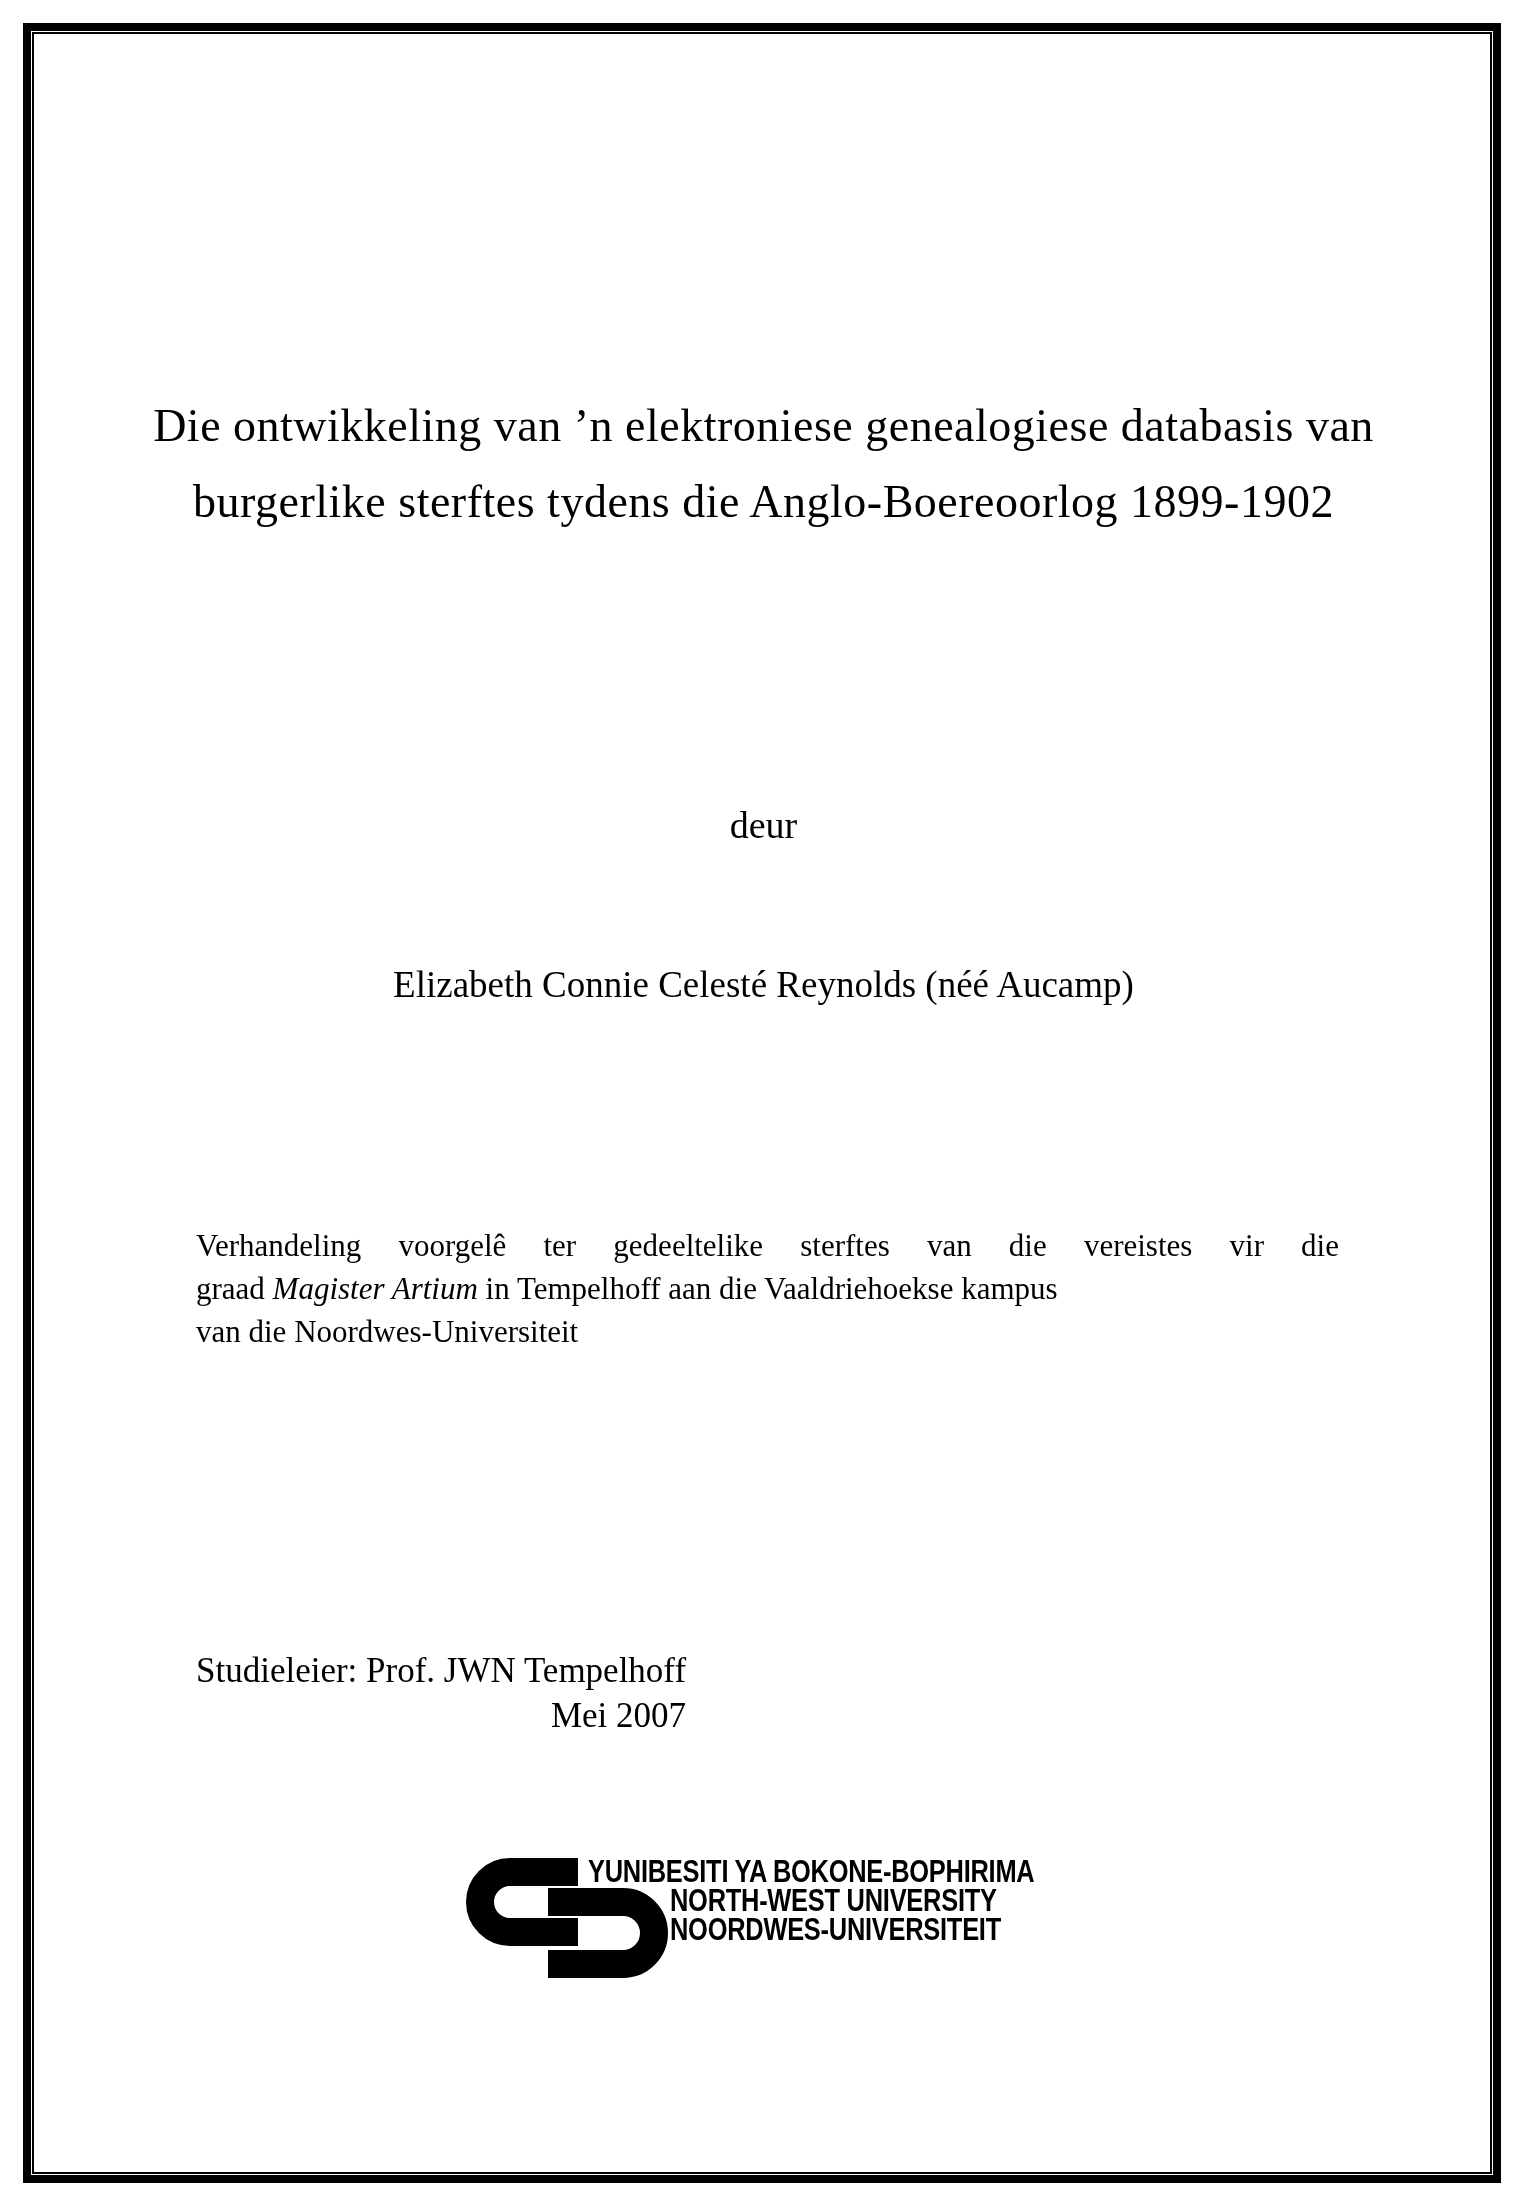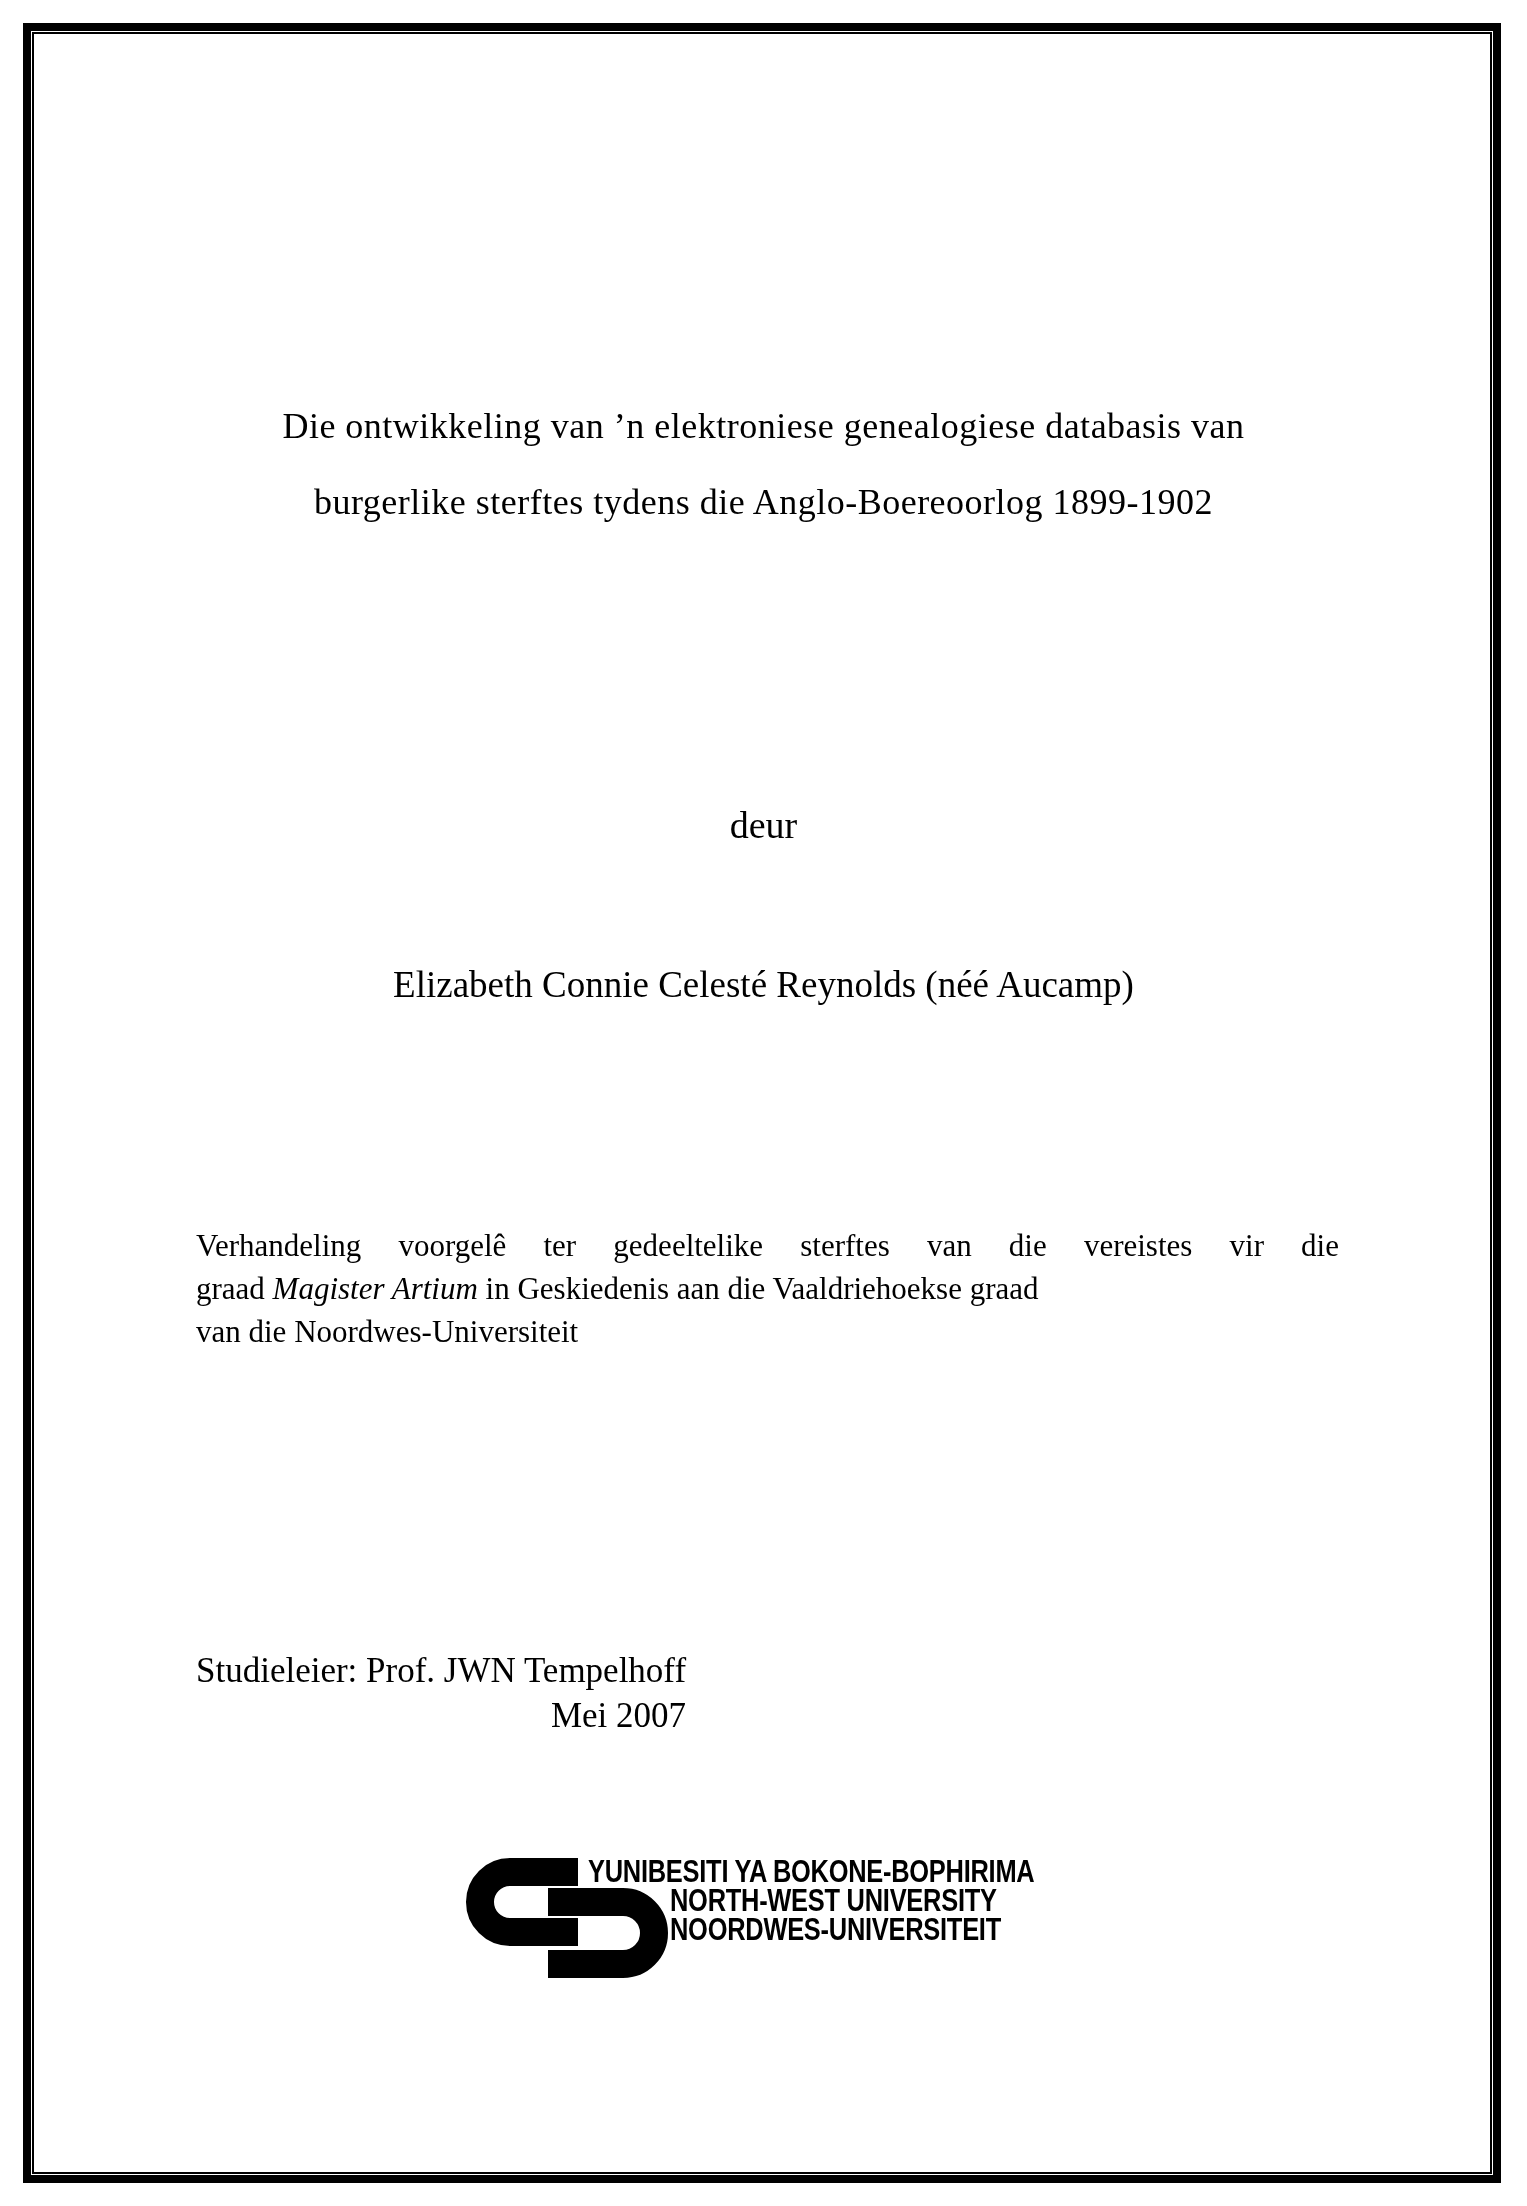--- a/index.html
+++ b/index.html
@@ -20,21 +20,21 @@
   }
   .frame-inner {
     position: absolute;
     inset: 1px;
     border: 2px solid #000;
   }
   .title {
     position: absolute;
     left: 40px; right: 40px; top: 388px;
     text-align: center;
-    font-size: 36px;
+    font-size: 46px;
     line-height: 76px;
     letter-spacing: 0.5px;
     white-space: nowrap;
   }
   .byline {
     position: absolute;
     left: 0; right: 0; top: 807px;
     text-align: center;
     font-size: 38px;
     line-height: 36px;
@@ -98,21 +98,21 @@
     <div>Die ontwikkeling van ’n elektroniese genealogiese databasis van</div>
     <div>burgerlike sterftes tydens die Anglo-Boereoorlog 1899-1902</div>
   </div>
 
   <div class="byline">deur</div>
 
   <div class="author">Elizabeth Connie Celesté Reynolds (néé Aucamp)</div>
 
   <div class="statement">
     <div class="st-line1">Verhandeling voorgelê ter gedeeltelike sterftes van die vereistes vir die</div>
-    <div class="st-line2"><span>graad </span><span class="it">Magister Artium</span><span> in Geskiedenis aan die Vaaldriehoekse graad</span></div>
+    <div class="st-line2"><span>graad </span><span class="it">Magister Artium</span><span> in Tempelhoff aan die Vaaldriehoekse kampus</span></div>
     <div class="st-line3">van die Noordwes-Universiteit</div>
   </div>
 
   <div class="supervisor">
     <div>Studieleier: Prof. JWN Tempelhoff</div>
     <div>Mei 2007</div>
   </div>
 
   <div class="logo">
     <svg class="logo-mark" viewBox="0 0 207 125" width="207" height="125" aria-hidden="true">

